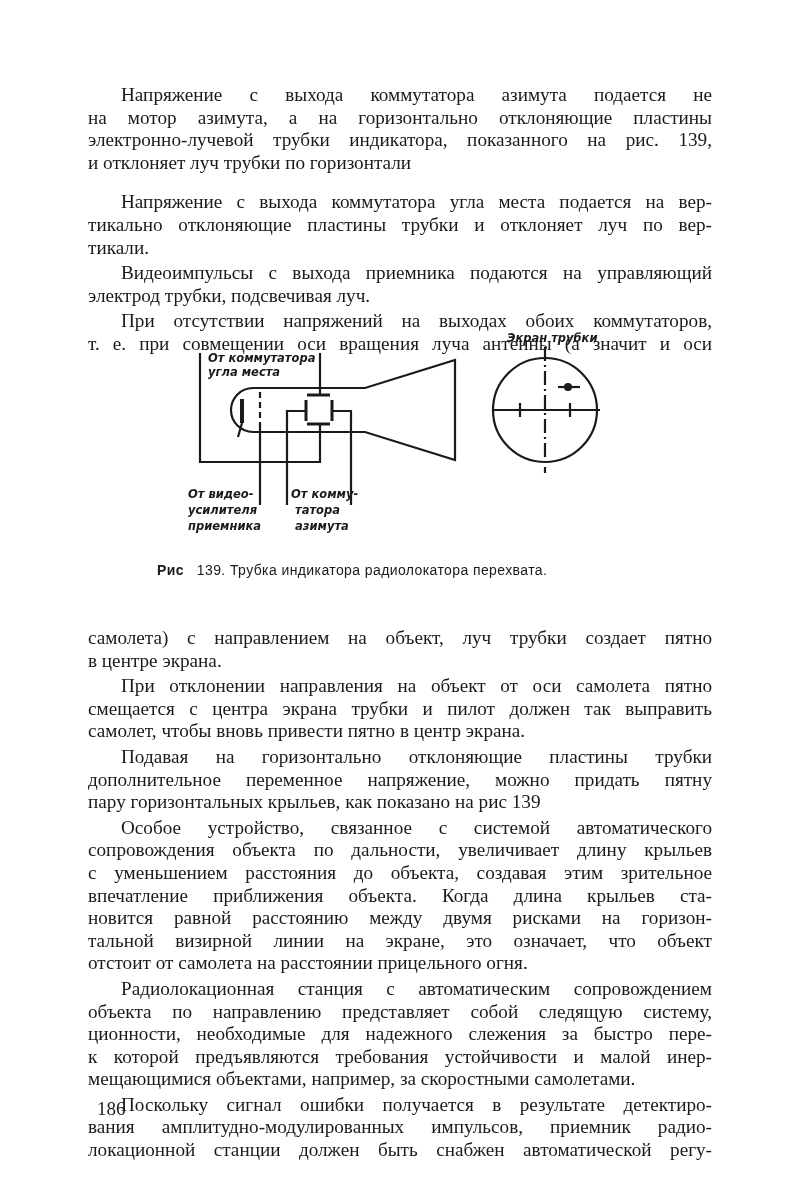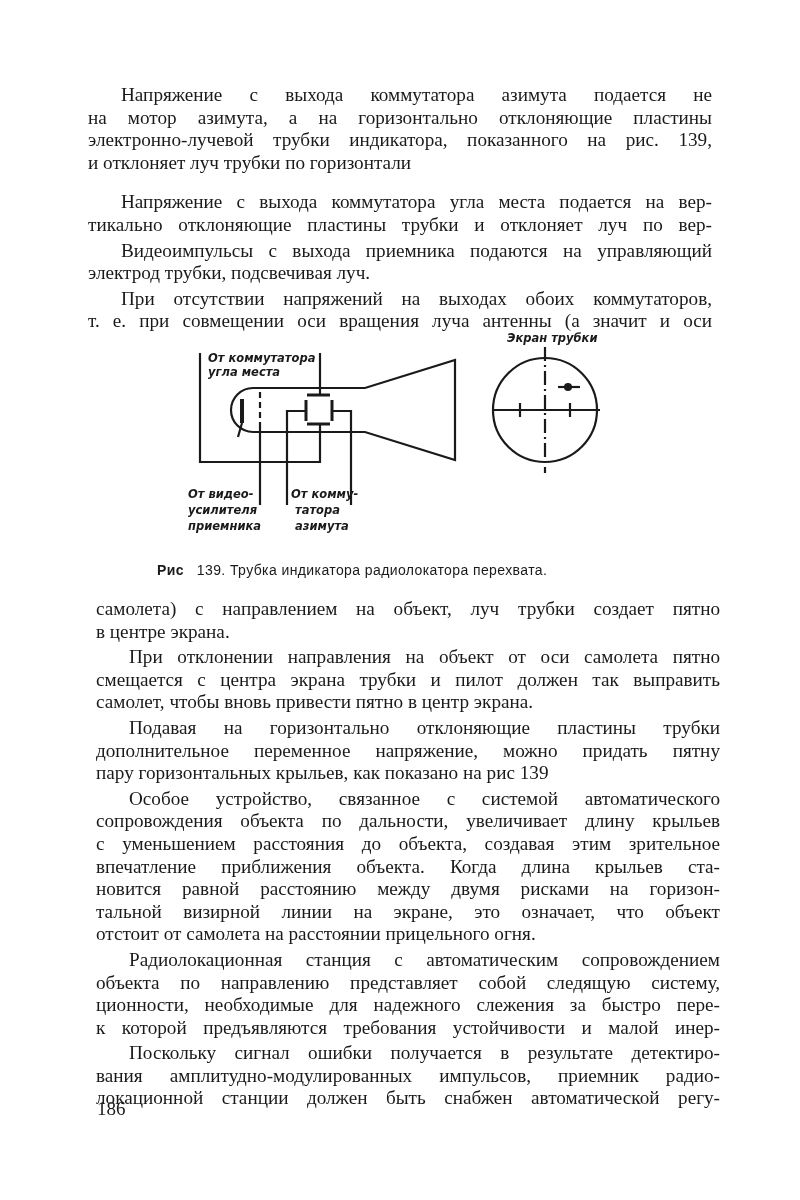--- a/index.html
+++ b/index.html
@@ -17,20 +17,21 @@
 </head>
 <body>
 
 <div class="block" id="block1" style="top:84px;">
     <span class="line indent">Напряжение с выхода коммутатора азимута подается не</span>
     <span class="line">на мотор азимута, а на горизонтально отклоняющие пластины</span>
     <span class="line">электронно-лучевой трубки индикатора, показанного на рис. 139,</span>
     <span class="line last">и отклоняет луч трубки по горизонтали</span>
     <span class="line indent" style="margin-top: 17px;">Напряжение с выхода коммутатора угла места подается на вер-</span>
     <span class="line">тикально отклоняющие пластины трубки и отклоняет луч по вер-</span>
+    <span class="line last">тикали.</span>
     <span class="line indent" style="margin-top: 3px;">Видеоимпульсы с выхода приемника подаются на управляющий</span>
     <span class="line last">электрод трубки, подсвечивая луч.</span>
     <span class="line indent" style="margin-top: 3px;">При отсутствии напряжений на выходах обоих коммутаторов,</span>
     <span class="line">т. е. при совмещении оси вращения луча антенны (а значит и оси</span>
   </div>
 
 <svg id="fig" viewBox="0 0 460 230" xmlns="http://www.w3.org/2000/svg">
   <g stroke="#1a1a1a" stroke-width="2.2" fill="none">
 
     <path d="M 83 63 L 195 63 L 285 35 L 285 135 L 195 107 L 83 107 A 22 22 0 0 1 83 63 Z"></path>
@@ -70,38 +71,39 @@
   <text class="lbl" x="125" y="189">татора</text>
   <text class="lbl" x="125" y="205">азимута</text>
   <text class="lbl" x="337" y="17">Экран трубки</text>
 </svg>
 
 <div class="cap">
   <b>Рис</b>&nbsp;&nbsp;
   <span>139. Трубка индикатора радиолокатора перехвата.</span>
 </div>
 
-<div class="block" id="block2" style="top:598px;margin-left:8px;">
+<div class="block" id="block2" style="top:627px;">
     <span class="line">самолета) с направлением на объект, луч трубки создает пятно</span>
     <span class="line last">в центре экрана.</span>
     <span class="line indent" style="margin-top: 3px;">При отклонении направления на объект от оси самолета пятно</span>
     <span class="line">смещается с центра экрана трубки и пилот должен так выправить</span>
     <span class="line last">самолет, чтобы вновь привести пятно в центр экрана.</span>
     <span class="line indent" style="margin-top: 3px;">Подавая на горизонтально отклоняющие пластины трубки</span>
     <span class="line">дополнительное переменное напряжение, можно придать пятну</span>
     <span class="line last">пару горизонтальных крыльев, как показано на рис 139</span>
     <span class="line indent" style="margin-top: 3px;">Особое устройство, связанное с системой автоматического</span>
     <span class="line">сопровождения объекта по дальности, увеличивает длину крыльев</span>
     <span class="line">с уменьшением расстояния до объекта, создавая этим зрительное</span>
     <span class="line">впечатление приближения объекта. Когда длина крыльев ста-</span>
     <span class="line">новится равной расстоянию между двумя рисками на горизон-</span>
     <span class="line">тальной визирной линии на экране, это означает, что объект</span>
     <span class="line last">отстоит от самолета на расстоянии прицельного огня.</span>
     <span class="line indent" style="margin-top: 3px;">Радиолокационная станция с автоматическим сопровождением</span>
     <span class="line">объекта по направлению представляет собой следящую систему,</span>
     <span class="line">ционности, необходимые для надежного слежения за быстро пере-</span>
     <span class="line">к которой предъявляются требования устойчивости и малой инер-</span>
+    <span class="line last">мещающимися объектами, например, за скоростными самолетами.</span>
     <span class="line indent" style="margin-top: 3px;">Поскольку сигнал ошибки получается в результате детектиро-</span>
     <span class="line">вания амплитудно-модулированных импульсов, приемник радио-</span>
     <span class="line">локационной станции должен быть снабжен автоматической регу-</span>
   </div>
 
 <div class="pagenum">186</div>
 
 </body></html>

